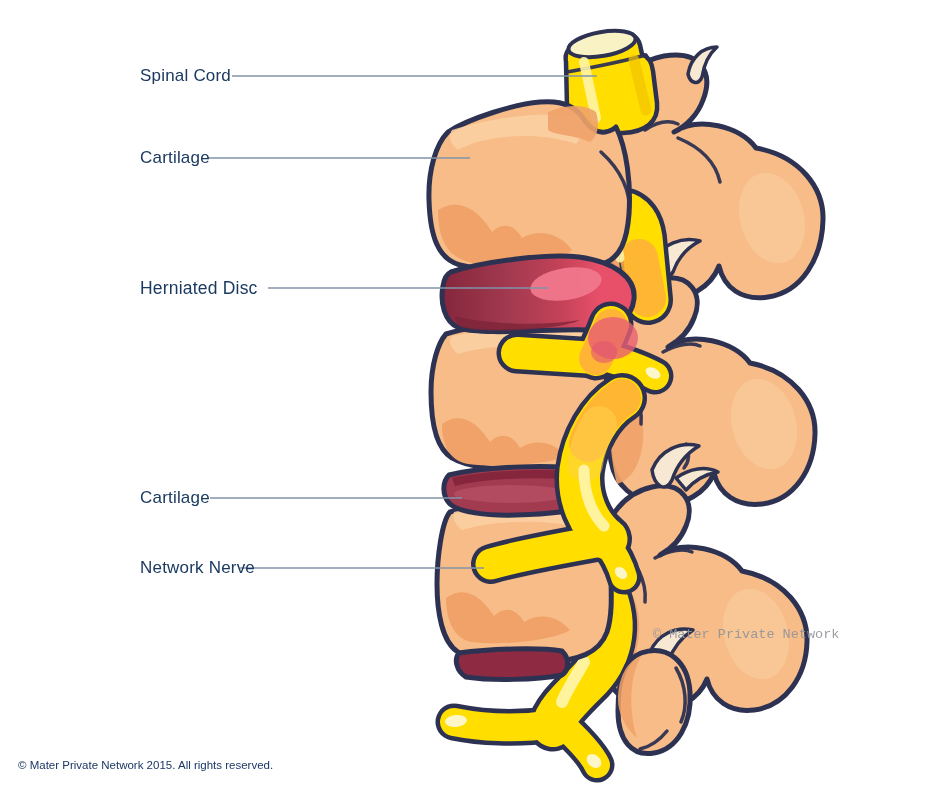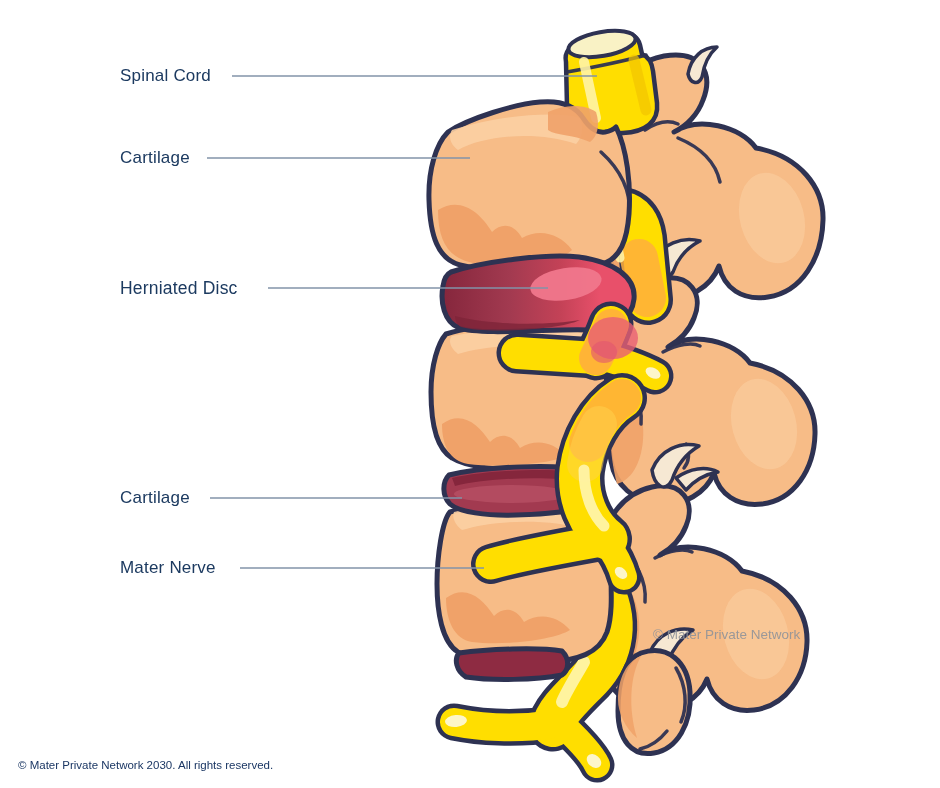--- a/index.html
+++ b/index.html
@@ -6,25 +6,26 @@
   body{
     width:940px;height:788px;position:relative;overflow:hidden;
     background:var(--background,#ffffff);
     font-family:"Liberation Sans",sans-serif;
   }
   svg{position:absolute;left:0;top:0;}
   .label{
     position:absolute;transform:translateY(-50%);
     font-size:17px;letter-spacing:.2px;color:var(--labelText,#1c3a60);
     white-space:nowrap;
+    margin-left:20px;
   }
   .label.bold{font-weight:400;font-size:17.5px;}
   .watermark{
     position:absolute;left:653px;top:627px;
-    font-size:13.5px;color:var(--watermark,#909399);opacity:.9;white-space:nowrap;
+    font-size:13.5px;color:var(--watermark,#909399);opacity:.9;white-space:nowrap;font-family:Liberation Mono, monospace;
   }
   .footer{
     position:absolute;left:18px;top:759px;
     font-size:11.5px;color:var(--footerText,#1b3764);white-space:nowrap;
   }
   
   .bone{fill:var(--bone);stroke:var(--outline);stroke-width:5;stroke-linejoin:round;}
   .shade{fill:var(--boneShade);stroke:none;}
   .lightband{fill:var(--boneLight);stroke:none;}
   .detail{fill:none;stroke:var(--outline);stroke-width:3.5;stroke-linecap:round;opacity:.95;}
@@ -193,16 +194,16 @@
     <line class="leader" x1="268" y1="288" x2="548" y2="288"></line>
     <line class="leader" x1="210" y1="498" x2="462" y2="498"></line>
     <line class="leader" x1="240" y1="568" x2="484" y2="568"></line>
   </g>
 </svg>
 
 <div class="label" style="left:120px;top:76px">Spinal Cord</div>
 <div class="label" style="left:120px;top:158px">Cartilage</div>
 <div class="label bold" style="left:120px;top:288px">Herniated Disc</div>
 <div class="label" style="left:120px;top:498px">Cartilage</div>
-<div class="label" style="left:120px;top:568px">Mater Nerve</div>
+<div class="label" style="left:120px;top:568px">Network Nerve</div>
 
 <div class="watermark">© Mater Private Network</div>
-<div class="footer">© Mater Private Network 2030. All rights reserved.</div>
+<div class="footer">© Mater Private Network 2015. All rights reserved.</div>
 
 </body></html>

